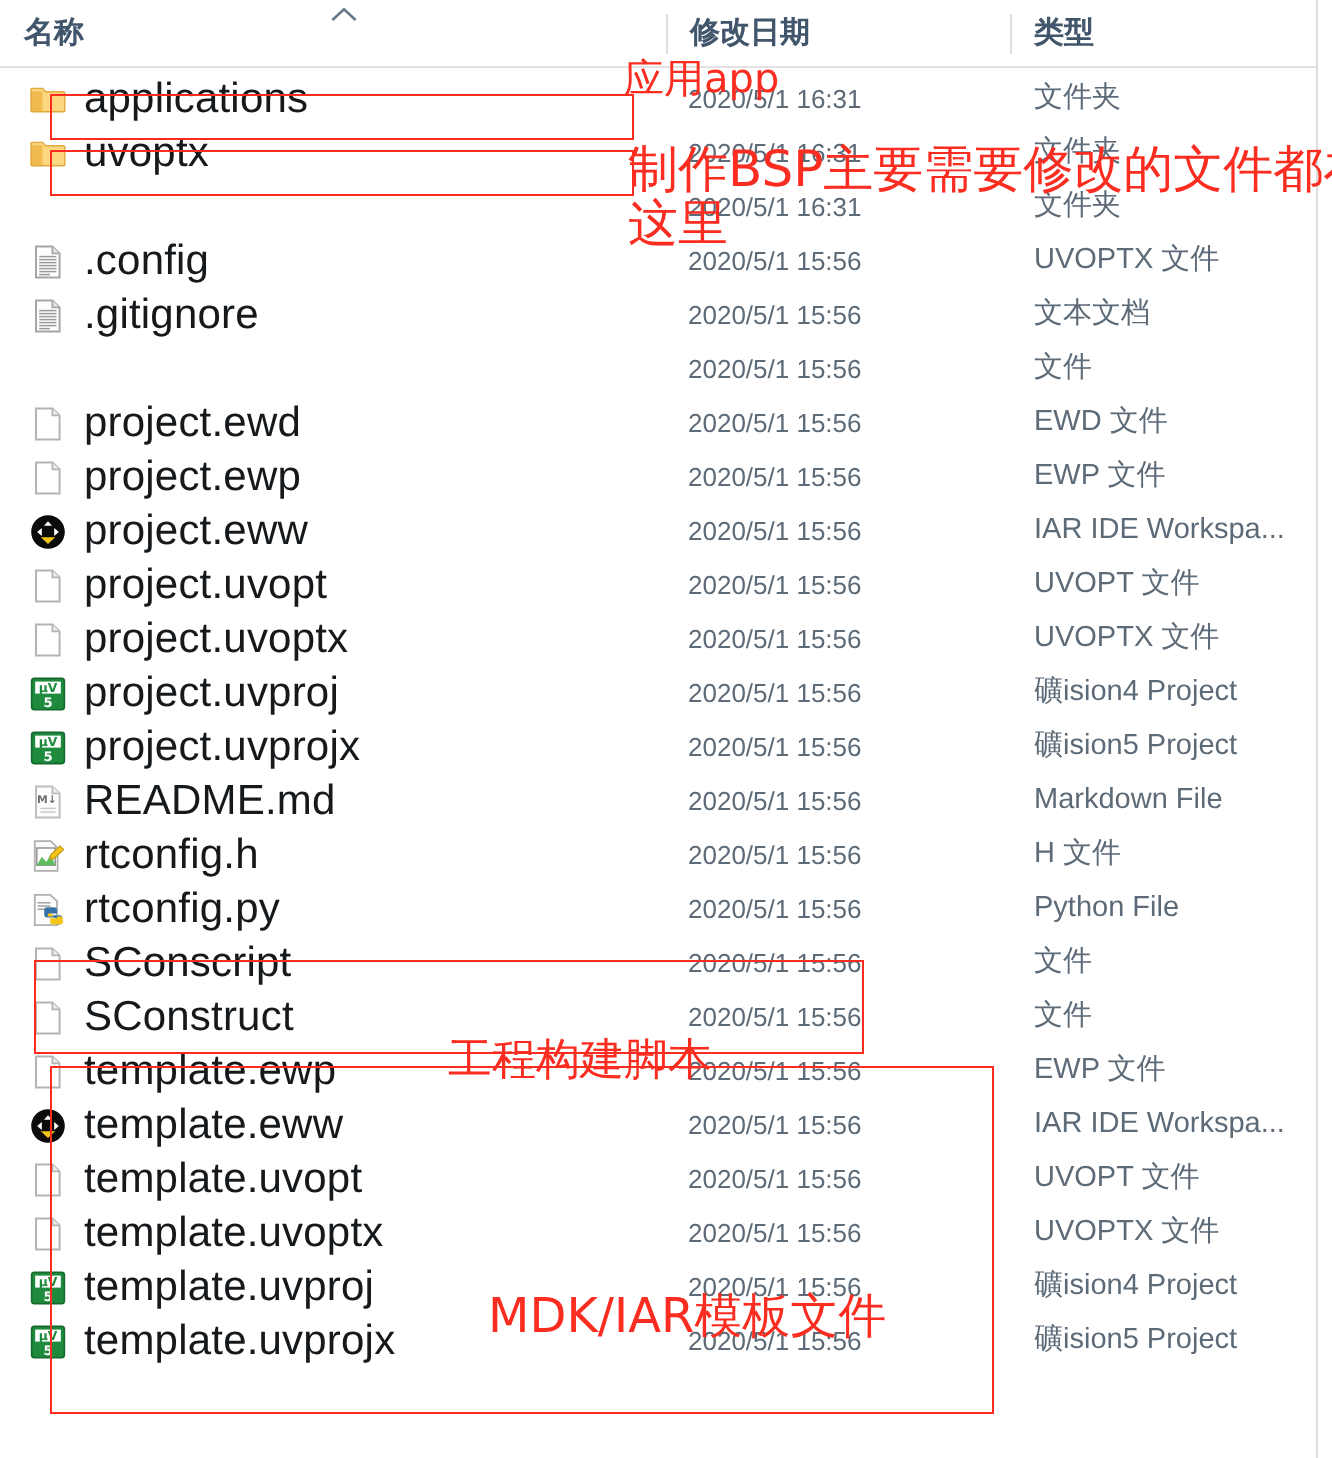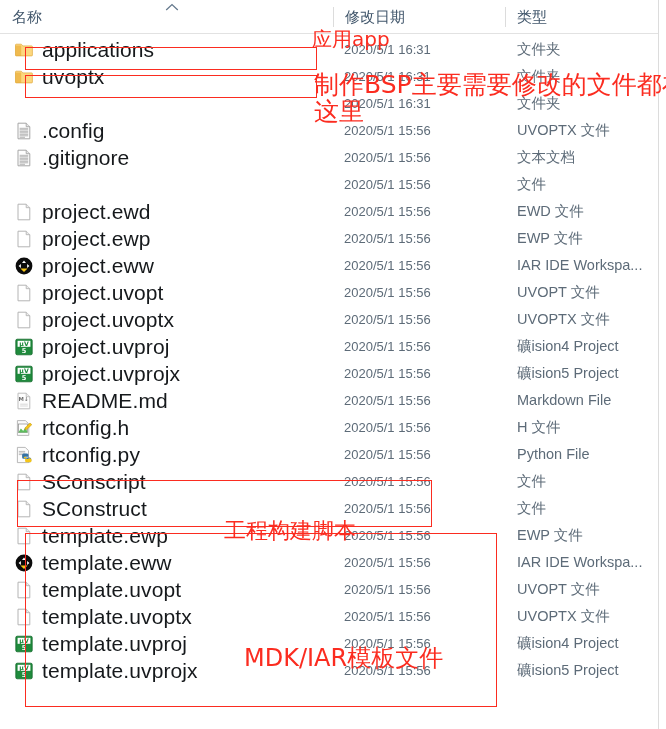--- a/index.html
+++ b/index.html
@@ -48,20 +48,21 @@
   .col-head {
     position: absolute;
     top: 0;
     height: 33px;
     line-height: 33px;
     color: #41566b;
     font-size: 15px;
     padding-left: 12px;
     box-sizing: border-box;
     white-space: nowrap;
+    font-weight: bold;
   }
   .col-head .sep {
     position: absolute;
     left: 0; top: 7px;
     width: 1px; height: 20px;
     background: #dcdcdc;
   }
   #col-head-name  { left: 0px;   width: 333px; }
   #col-head-date  { left: 333px; width: 172px; }
   #col-head-type  { left: 505px; width: 153px; }

